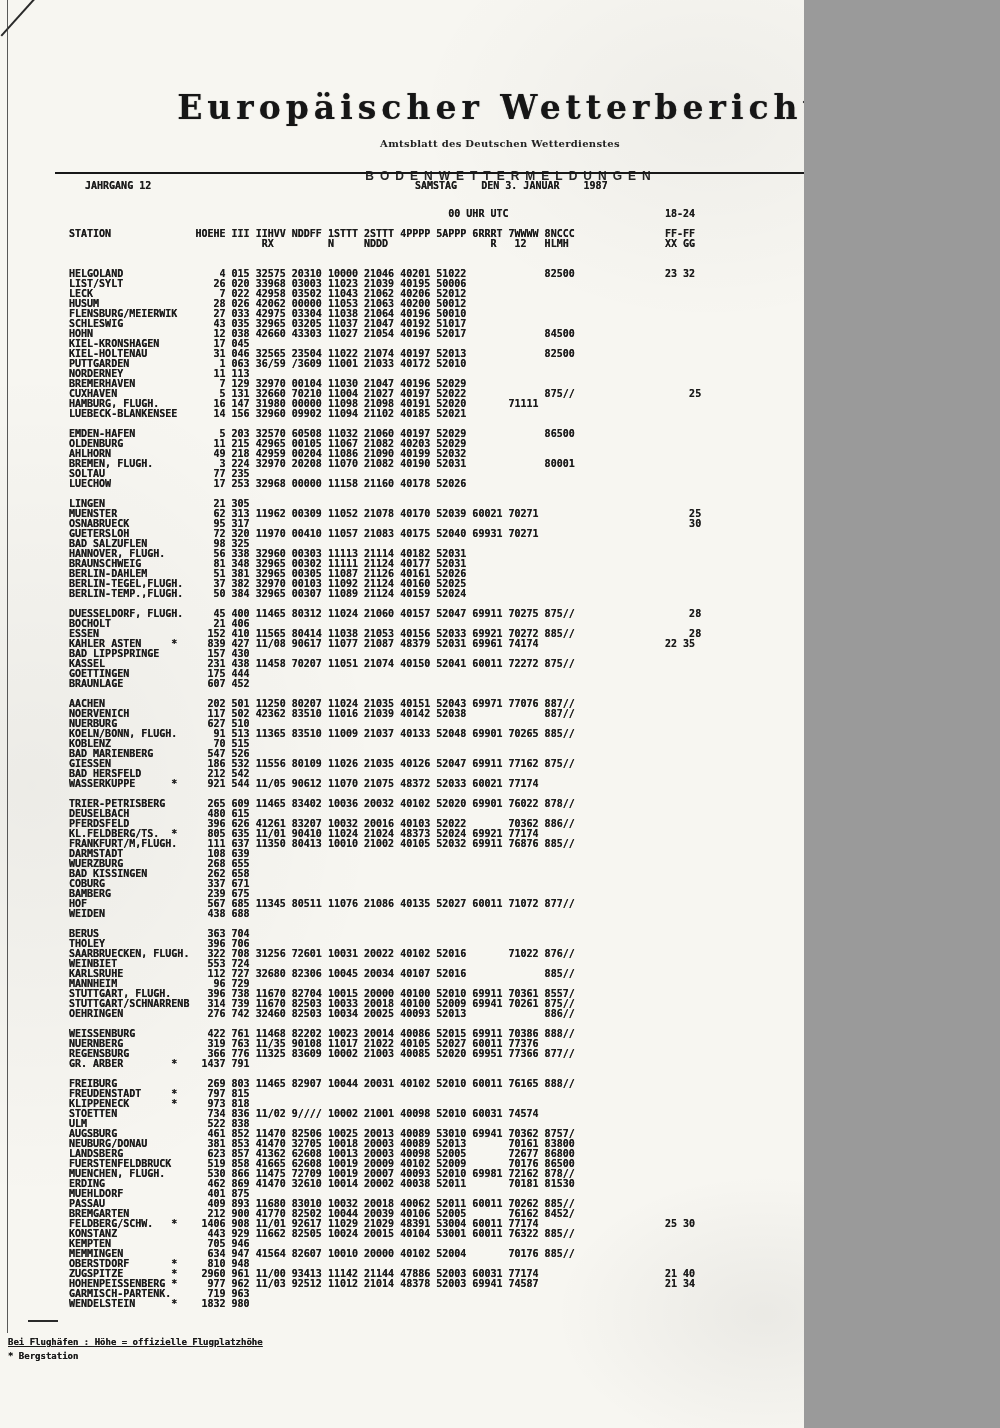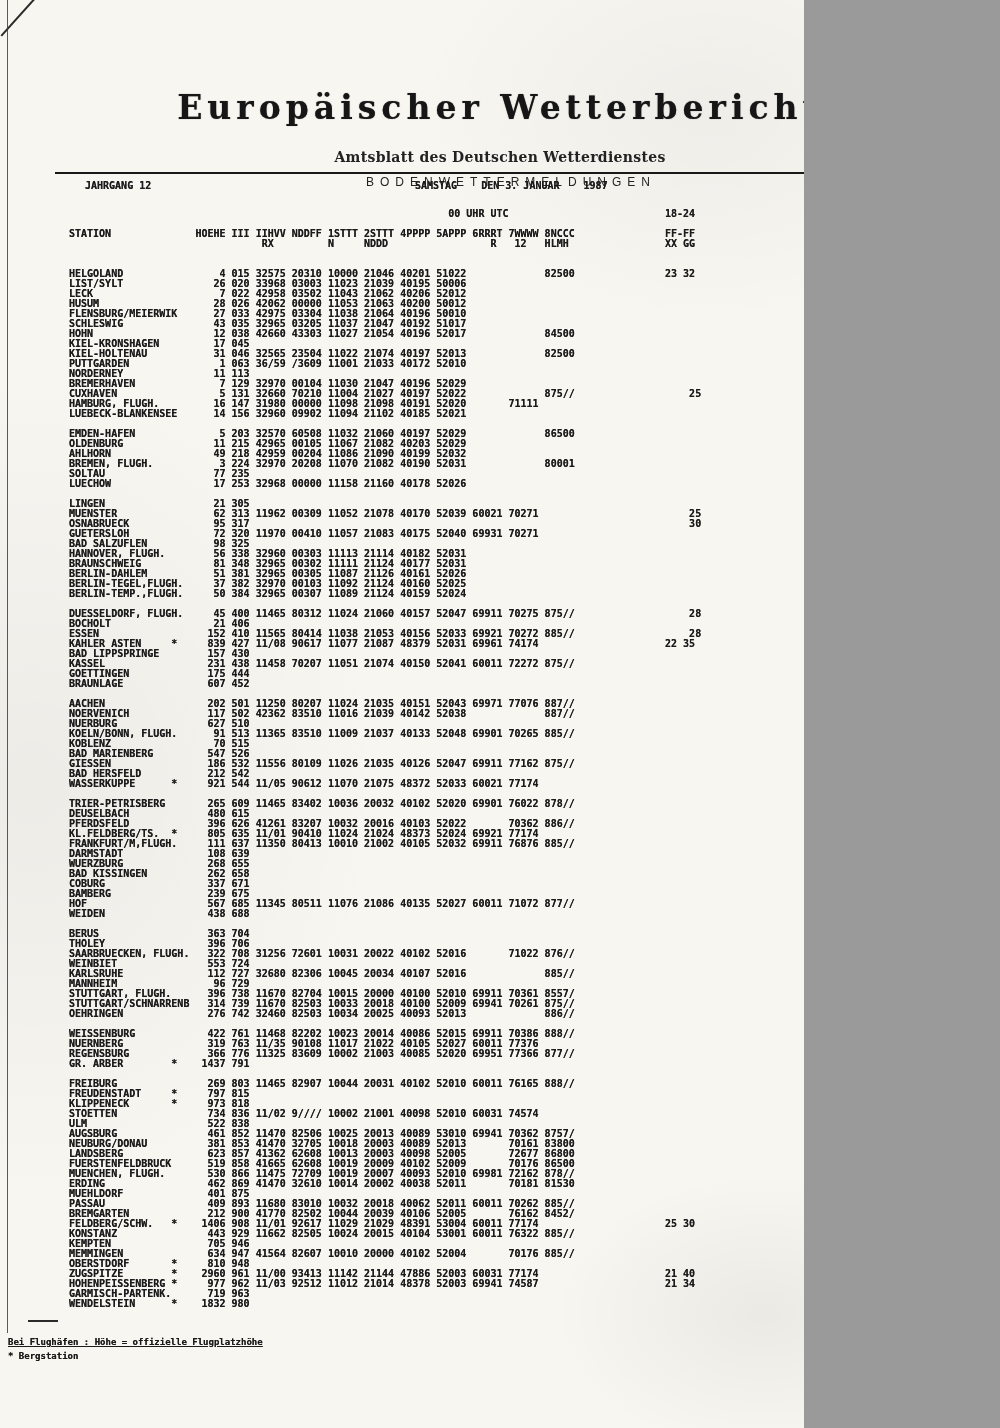--- a/index.html
+++ b/index.html
@@ -12,24 +12,24 @@
       radial-gradient(420px 300px at 88% 8%, rgba(0,0,0,0.035), transparent 70%),
       radial-gradient(500px 600px at 4% 55%, rgba(0,0,0,0.045), transparent 70%),
       radial-gradient(300px 200px at 95% 92%, rgba(0,0,0,0.05), transparent 70%);
     pointer-events:none;}
   .mono{font-family:"DejaVu Sans Mono",monospace;font-weight:700;
         text-shadow:0 0 0.4px rgba(20,20,20,0.8);}
   
   .masthead{position:absolute;left:0;top:88px;width:1000px;text-align:center;}
   .title{font-family:"DejaVu Serif",serif;font-weight:700;font-size:33px;
          letter-spacing:5px;color:#161616;text-shadow:0 0 1px rgba(0,0,0,0.55);}
-  .subtitle{margin-top:22px;font-family:"DejaVu Serif",serif;font-weight:700;font-size:14px;
+  .subtitle{margin-top:11px;font-family:"DejaVu Serif",serif;font-weight:700;font-size:10px;
             letter-spacing:0.3px;color:#222;}
-  .section-title{margin-top:10px;font-family:"Liberation Sans","DejaVu Sans",sans-serif;
-                 font-weight:400;font-size:12px;letter-spacing:6px;color:#242424;padding-left:22px;}
+  .section-title{margin-top:20px;font-family:"Liberation Sans","DejaVu Sans",sans-serif;
+                 font-weight:700;font-size:12px;letter-spacing:6px;color:#242424;padding-left:22px;}
   .beilage{position:absolute;left:808px;top:126px;font-family:"DejaVu Serif",serif;
            font-weight:700;font-size:10.5px;color:#222;}
   
   .rule-main{position:absolute;left:55px;top:172px;width:818px;height:2px;background:#181818;}
   .rule-dashes{position:absolute;left:874px;top:168px;width:122px;height:2px;
     background:repeating-linear-gradient(90deg,#181818 0 13px,transparent 13px 21px);
     transform:rotate(-1.3deg);}
   
   .band span{position:absolute;top:180px;font-size:10px;white-space:pre;}
   .band .volume{left:85px;}

